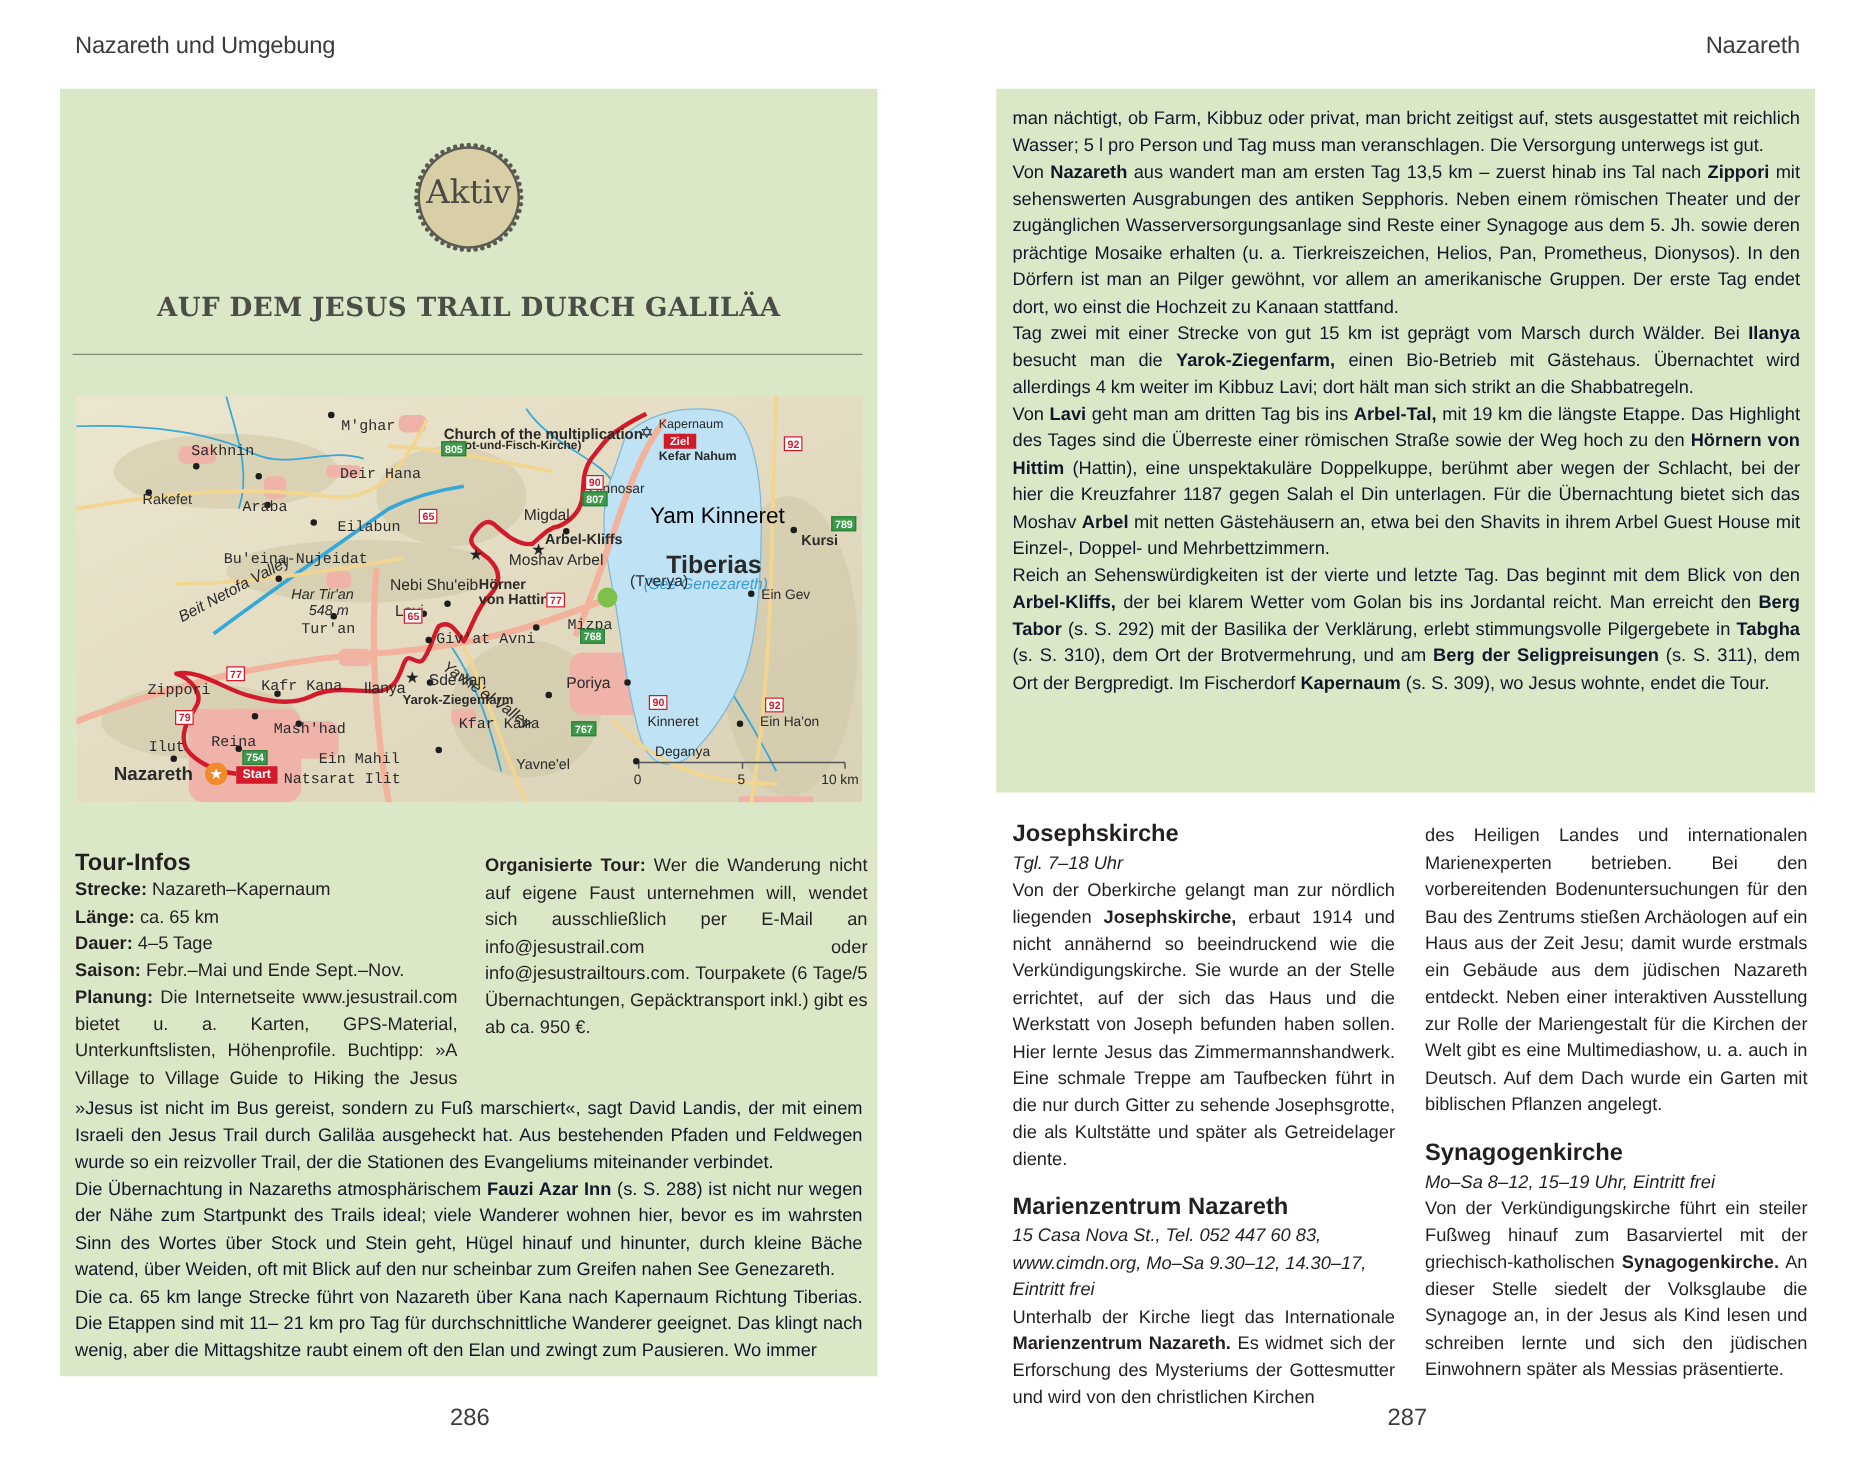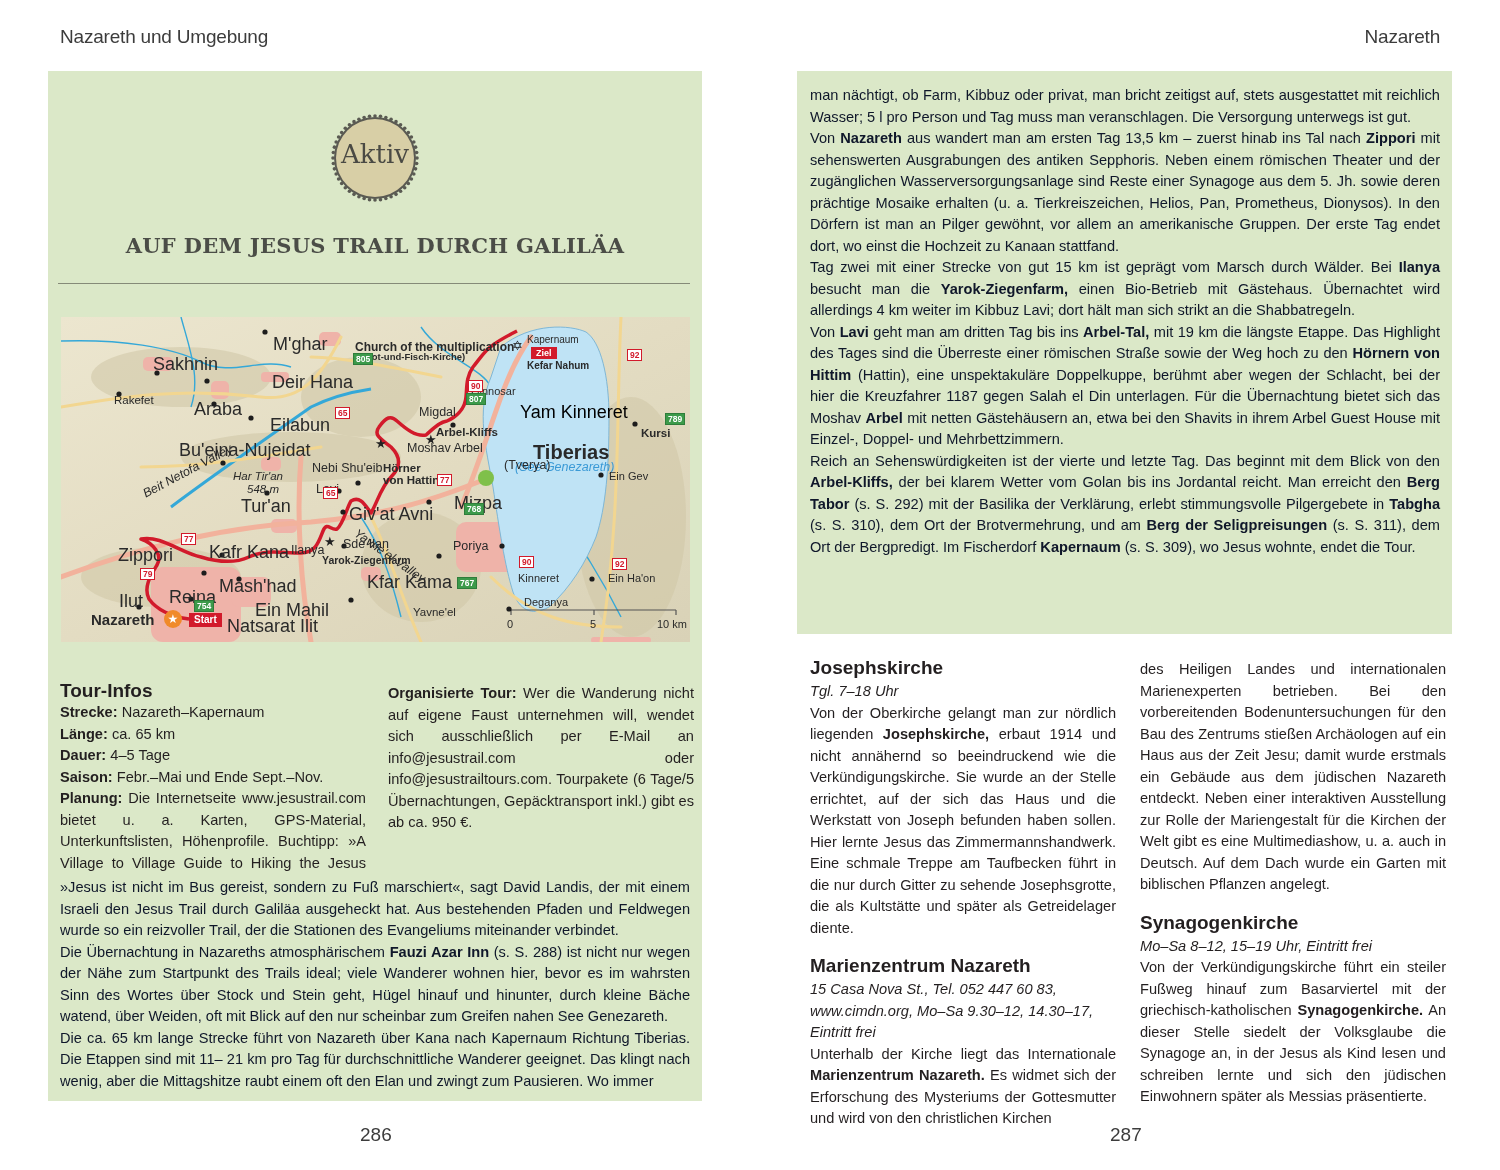--- a/index.html
+++ b/index.html
@@ -27,21 +27,21 @@
   .box-title {
     position: absolute; left: 0; top: 162px; width: 654px; text-align: center;
     font-family: "DejaVu Serif", serif; font-weight: bold; font-size: 21px; color: #4b4d47; letter-spacing: 0.3px;
   }
   .box-rule { position: absolute; left: 10px; top: 212px; width: 632px; height: 1px; background: #858a78; }
 
   .map { position: absolute; left: 13px; top: 246px; width: 629px; height: 325px; overflow: hidden; background: #e8e3cf; }
   .map svg { display: block; }
   .map-label { position: absolute; font-size: 12.5px; color: #2a2a2a; white-space: nowrap; line-height: 1; }
   .map-label.big { font-size: 15px; font-weight: bold; }
-  .map-label.med { font-size: 18px; }
+  .map-label.med { font-size: 12px; font-family: Liberation Mono, monospace; }
   .map-label.bold { font-weight: bold; font-size: 11.5px; }
   .map-label.italic { font-style: italic; }
   .map-label.lake { color: #000000; font-size: 18px; }
   .map-label.lake2 { color: #3b9ad6; font-style: italic; font-size: 12.5px; margin-top: 40px; }
   .map-label.tiberias { font-size: 20px; font-weight: bold; margin-left: 28px; }
   .road { position: absolute; font-size: 8.5px; font-weight: bold; padding: 0 2px; line-height: 10px; border: 1px solid; background: #fff; }
   .road.red { color: #d21a2b; border-color: #d21a2b; margin-left: 12px; }
   .road.green { color: #fff; background: #3c9a4a; border-color: #2e7d3a; }
   .tag { position: absolute; background: #d21a2b; color: #fff; font-weight: bold; font-size: 10px; padding: 1px 5px; line-height: 12px; }
 

